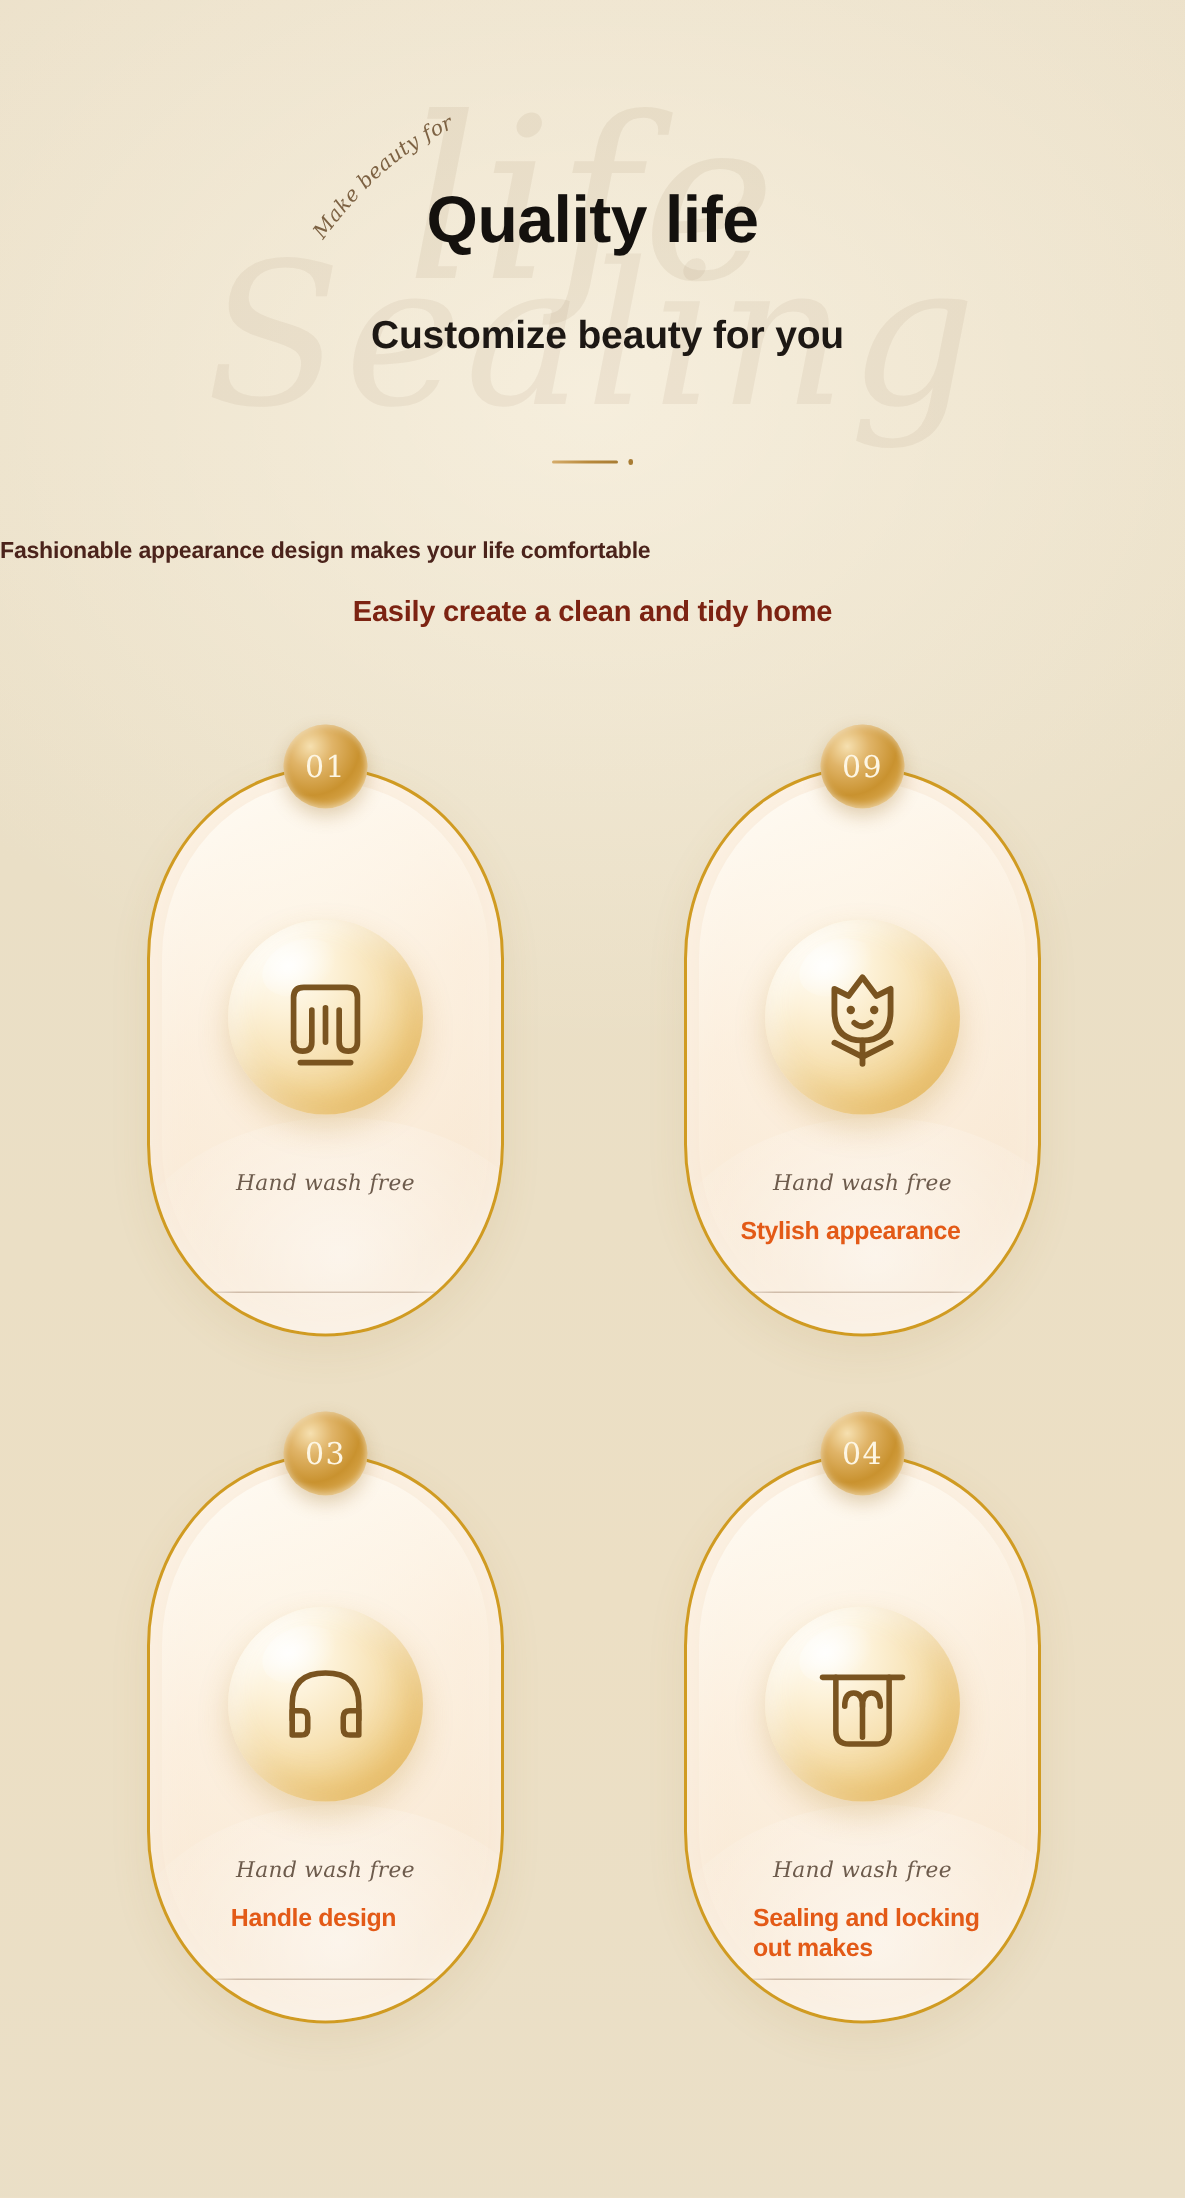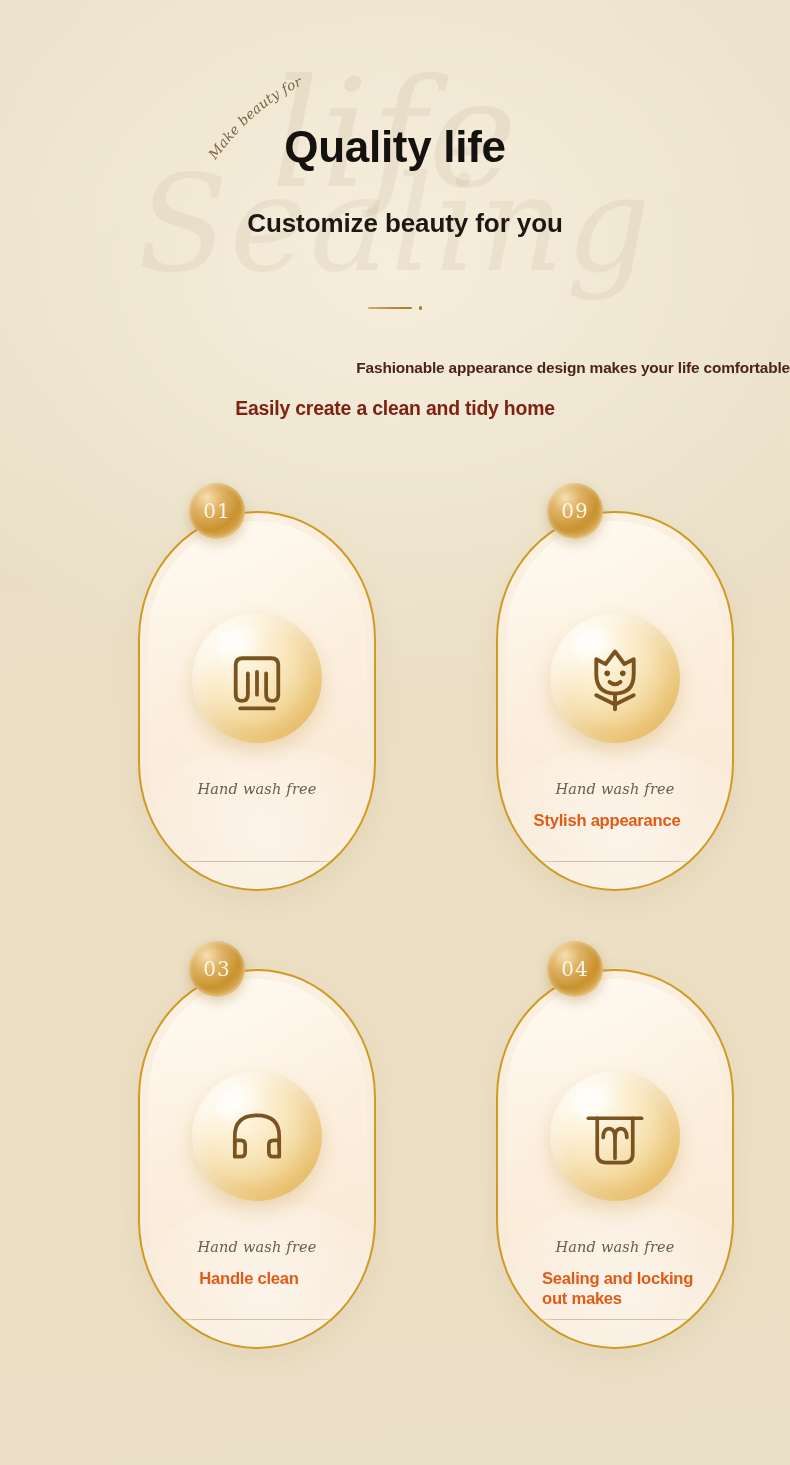--- a/index.html
+++ b/index.html
@@ -112,21 +112,21 @@
     height: 3.4px;
     border-radius: 50%;
     background: #a87c33;
     margin-left: 7px;
   }
 
   .tagline1 {
     position: absolute;
     left: 0; right: 0;
     top: 359px;
-    text-align: right;
+    text-align: left;
     font-size: 15.4px;
     font-weight: bold;
     color: #4b231b;
     letter-spacing: -0.15px;
   }
   .tagline2 {
     position: absolute;
     left: 0; right: 0;
     top: 397px;
     text-align: center;
@@ -163,21 +163,20 @@
     height: 380px;
     border-radius: 119px / 128px;
     border: 2px solid #d09b22;
     box-sizing: border-box;
     background:
       radial-gradient(ellipse 170px 230px at 46% 30%, #fdf3e2 0%, #fbeddb 48%, #f7e5cf 100%);
     box-shadow:
       0 10px 26px rgba(171,124,54,0.10),
       inset 0 0 30px rgba(255,255,255,0.45);
     overflow: hidden;
-    margin-left: 40px;
   }
   .card .inner-panel {
     position: absolute;
     left: 8px; right: 8px;
     top: 8px; bottom: 8px;
     border-radius: 111px / 120px;
     background:
       linear-gradient(160deg, rgba(255,252,245,0.92) 0%, rgba(253,242,227,0.55) 42%, rgba(247,229,206,0.35) 100%);
   }
   .card .sheen {
@@ -401,21 +400,21 @@
 
           <div class="orb">
             <svg width="74" height="74" viewBox="0 0 100 100">
               <path d="M20,64 L20,50 Q20,22 50,22 Q80,22 80,50 L80,64"></path>
               <path d="M20,56 L28,56 Q34,56 34,62 L34,72 Q34,78 28,78 L20,78 Z"></path>
               <path d="M80,56 L72,56 Q66,56 66,62 L66,72 Q66,78 72,78 L80,78 Z"></path>
             </svg>
           </div>
 
           <div class="script">Hand wash free</div>
-          <div class="feature-title">Handle clean</div>
+          <div class="feature-title">Handle design</div>
           <div class="underline"></div>
         </div>
         <div class="badge">
           <span class="num">03</span>
         </div>
       </div>
 
       <div class="cell col-right">
         <div class="card">
           <div class="inner-panel"></div>

